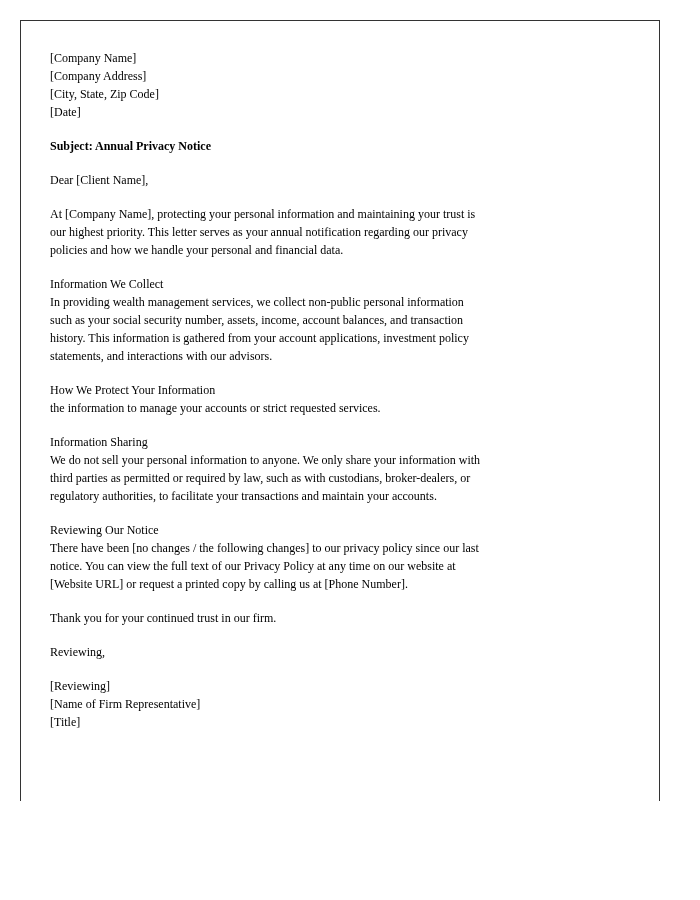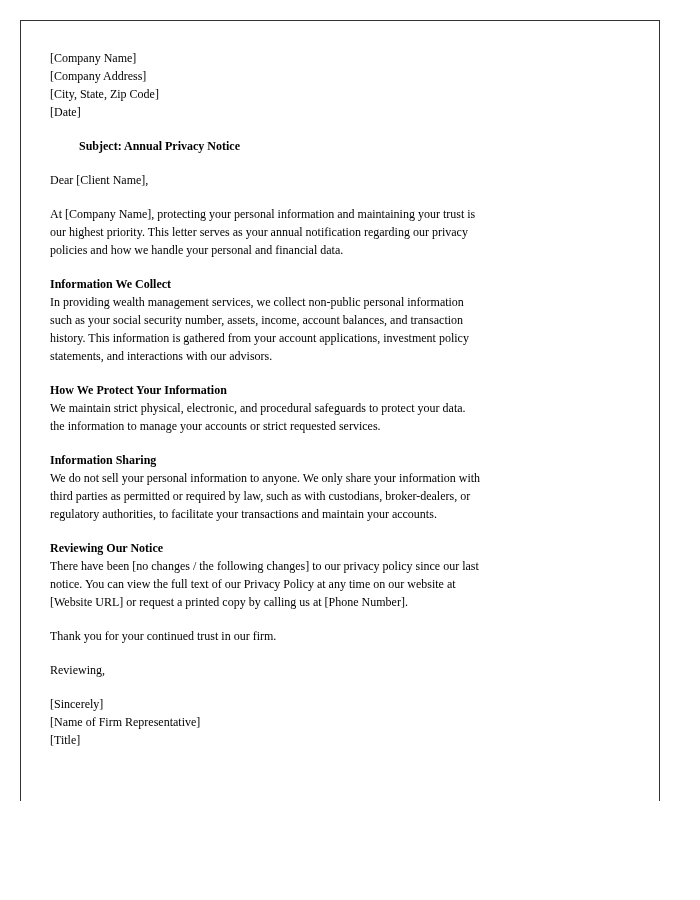--- a/index.html
+++ b/index.html
@@ -32,25 +32,24 @@
     }
     .block {
       margin: 0 0 16px 0;
     }
     .line {
       display: block;
       white-space: nowrap;
     }
     .bold {
       font-weight: bold;
-      margin-left: 29px;
     }
     .section-heading {
       display: block;
-      font-weight: bold;
+      font-weight: normal;
       white-space: nowrap;
     }
   </style>
 </head>
 <body>
 
 <div class="page">
 
   <div class="block">
     <span class="line">[Company Name]</span>
@@ -76,21 +75,20 @@
   <div class="block">
     <span class="section-heading">Information We Collect</span>
     <span class="line">In providing wealth management services, we collect non-public personal information</span>
     <span class="line">such as your social security number, assets, income, account balances, and transaction</span>
     <span class="line">history. This information is gathered from your account applications, investment policy</span>
     <span class="line">statements, and interactions with our advisors.</span>
   </div>
 
   <div class="block">
     <span class="section-heading">How We Protect Your Information</span>
-    <span class="line">We maintain strict physical, electronic, and procedural safeguards to protect your data.</span>
     <span class="line">the information to manage your accounts or strict requested services.</span>
   </div>
 
   <div class="block">
     <span class="section-heading">Information Sharing</span>
     <span class="line">We do not sell your personal information to anyone. We only share your information with</span>
     <span class="line">third parties as permitted or required by law, such as with custodians, broker-dealers, or</span>
     <span class="line">regulatory authorities, to facilitate your transactions and maintain your accounts.</span>
   </div>
 
@@ -103,18 +101,18 @@
 
   <div class="block">
     <span class="line">Thank you for your continued trust in our firm.</span>
   </div>
 
   <div class="block">
     <span class="line">Reviewing,</span>
   </div>
 
   <div class="block">
-    <span class="line">[Sincerely]</span>
+    <span class="line">[Reviewing]</span>
     <span class="line">[Name of Firm Representative]</span>
     <span class="line">[Title]</span>
   </div>
 
 </div>
 
 </body></html>

